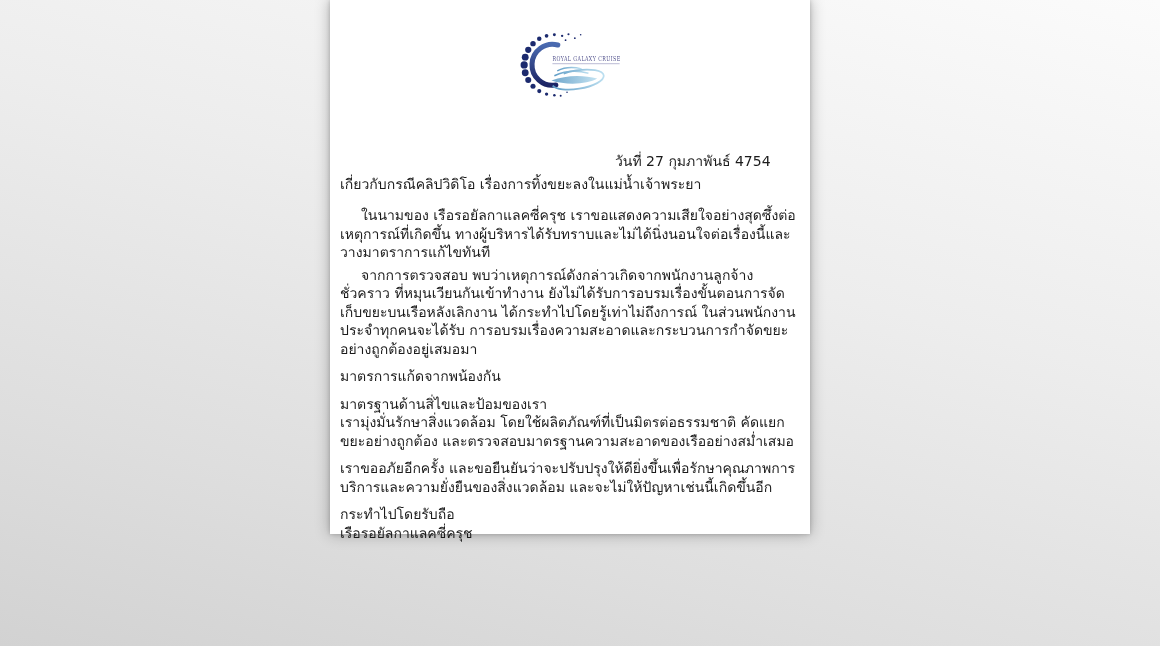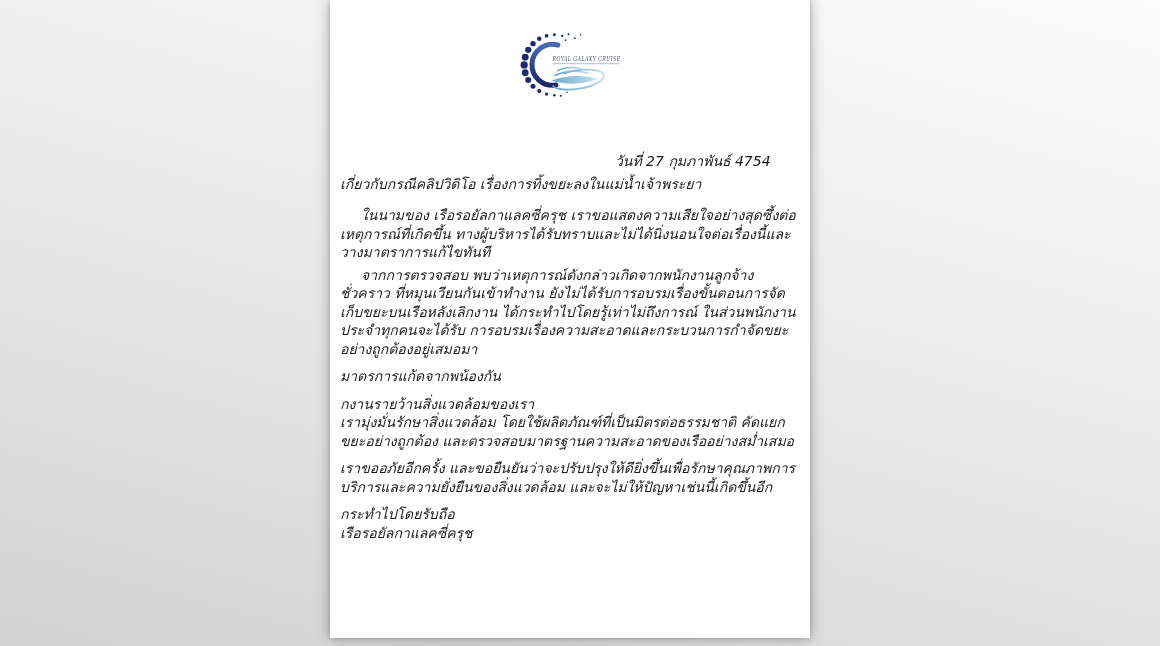--- a/index.html
+++ b/index.html
@@ -11,24 +11,23 @@
     height: 646px;
     overflow: hidden;
     background: linear-gradient(195deg, #fbfbfb 0%, #ededed 40%, #dedede 75%, #d2d2d2 100%);
   }
 
   .page {
     position: absolute;
     left: 330px;
     top: 0;
     width: 480px;
-    height: 638px;
+    height: 534px;
     background: #ffffff;
     box-shadow: 0 0 14px rgba(0,0,0,0.30), 0 0 4px rgba(0,0,0,0.18);
-    font-style: italic;
   }
 
   .page-content {
     padding: 0 14px 0 10px;
     color: #1b1b1b;
     font-size: 14px;
     line-height: 18.5px;
   }
 
   .logo-wrap {
@@ -127,21 +126,21 @@
 
       <div class="regarding-line para noindent">เกี่ยวกับกรณีคลิปวิดิโอ เรื่องการทิ้งขยะลงในแม่น้ำเจ้าพระยา</div>
 
       <div class="para" style="margin-top:13px">ในนามของ เรือรอยัลกาแลคซี่ครุช เราขอแสดงความเสียใจอย่างสุดซึ้งต่อเหตุการณ์ที่เกิดขึ้น ทางผู้บริหารได้รับทราบและไม่ได้นิ่งนอนใจต่อเรื่องนี้และวางมาตราการแก้ไขทันที</div>
 
       <div class="para">จากการตรวจสอบ พบว่าเหตุการณ์ดังกล่าวเกิดจากพนักงานลูกจ้างชั่วคราว ที่หมุนเวียนกันเข้าทำงาน ยังไม่ได้รับการอบรมเรื่องขั้นตอนการจัดเก็บขยะบนเรือหลังเลิกงาน ได้กระทำไปโดยรู้เท่าไม่ถึงการณ์ ในส่วนพนักงานประจำทุกคนจะได้รับ การอบรมเรื่องความสะอาดและกระบวนการกำจัดขยะอย่างถูกต้องอยู่เสมอมา</div>
 
       <div class="section-heading">มาตรการแก้ดจากพน้องกัน</div>
 
 
-      <div class="section-heading">กงานรายว้านสิ่งแวดล้อมของเรา</div>
+      <div class="section-heading">มาตรฐานด้านสิ่ไขและป้อมของเรา</div>
 
       <div class="para noindent" style="margin-top:0">เรามุ่งมั่นรักษาสิ่งแวดล้อม โดยใช้ผลิตภัณฑ์ที่เป็นมิตรต่อธรรมชาติ คัดแยกขยะอย่างถูกต้อง และตรวจสอบมาตรฐานความสะอาดของเรืออย่างสม่ำเสมอ</div>
 
       <div class="closing-block para noindent">เราขออภัยอีกครั้ง และขอยืนยันว่าจะปรับปรุงให้ดียิ่งขึ้นเพื่อรักษาคุณภาพการบริการและความยั่งยืนของสิ่งแวดล้อม และจะไม่ให้ปัญหาเช่นนี้เกิดขึ้นอีก</div>
 
       <div class="signoff-block">
         <div class="sig-line">กระทำไปโดยรับถือ</div>
         <div class="sig-line">เรือรอยัลกาแลคซี่ครุช</div>
       </div>
 

